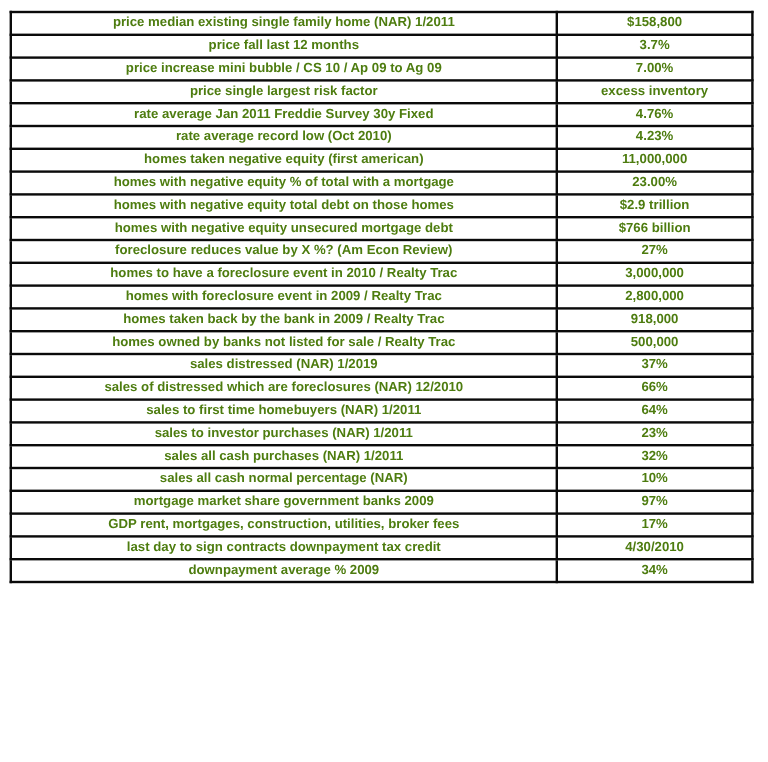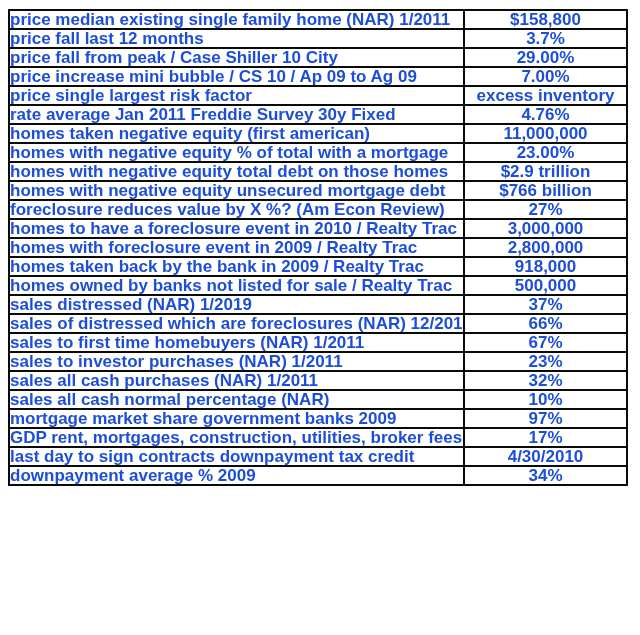--- a/index.html
+++ b/index.html
@@ -16,28 +16,29 @@
     left: 8px;
     top: 9px;
   }
   table.data-table {
     border-collapse: collapse;
     table-layout: fixed;
     width: 618px;
   }
   table.data-table td {
     border: 2px solid #0a0a0a;
-    color: #1d4ed8;
+    color: #4d7c0f;
     font-weight: bold;
-    font-size: 17px;
+    font-size: 11px;
     line-height: 1;
     height: 19px;
     padding: 0;
     white-space: nowrap;
     overflow: hidden;
+    text-align: center;
   }
   td.metric-cell {
     width: 455px;
     text-align: left;
     padding-left: 8px;
   }
   td.value-cell {
     width: 163px;
     text-align: center;
     margin-left: 28px;
@@ -51,34 +52,34 @@
     <tbody id="table-body">
         <tr>
           <td class="metric-cell">price median existing single family home (NAR) 1/2011</td>
           <td class="value-cell">$158,800</td>
         </tr>
         <tr>
           <td class="metric-cell">price fall last 12 months</td>
           <td class="value-cell">3.7%</td>
         </tr>
         <tr>
-          <td class="metric-cell">price fall from peak / Case Shiller 10 City</td>
-          <td class="value-cell">29.00%</td>
-        </tr>
-        <tr>
           <td class="metric-cell">price increase mini bubble / CS 10 / Ap 09 to Ag 09</td>
           <td class="value-cell">7.00%</td>
         </tr>
         <tr>
           <td class="metric-cell">price single largest risk factor</td>
           <td class="value-cell">excess inventory</td>
         </tr>
         <tr>
           <td class="metric-cell">rate average Jan 2011 Freddie Survey 30y Fixed</td>
           <td class="value-cell">4.76%</td>
+        </tr>
+        <tr>
+          <td class="metric-cell">rate average record low (Oct 2010)</td>
+          <td class="value-cell">4.23%</td>
         </tr>
         <tr>
           <td class="metric-cell">homes taken negative equity (first american)</td>
           <td class="value-cell">11,000,000</td>
         </tr>
         <tr>
           <td class="metric-cell">homes with negative equity % of total with a mortgage</td>
           <td class="value-cell">23.00%</td>
         </tr>
         <tr>
@@ -112,21 +113,21 @@
         <tr>
           <td class="metric-cell">sales distressed (NAR) 1/2019</td>
           <td class="value-cell">37%</td>
         </tr>
         <tr>
           <td class="metric-cell">sales of distressed which are foreclosures (NAR) 12/2010</td>
           <td class="value-cell">66%</td>
         </tr>
         <tr>
           <td class="metric-cell">sales to first time homebuyers (NAR) 1/2011</td>
-          <td class="value-cell">67%</td>
+          <td class="value-cell">64%</td>
         </tr>
         <tr>
           <td class="metric-cell">sales to investor purchases (NAR) 1/2011</td>
           <td class="value-cell">23%</td>
         </tr>
         <tr>
           <td class="metric-cell">sales all cash purchases (NAR) 1/2011</td>
           <td class="value-cell">32%</td>
         </tr>
         <tr>

